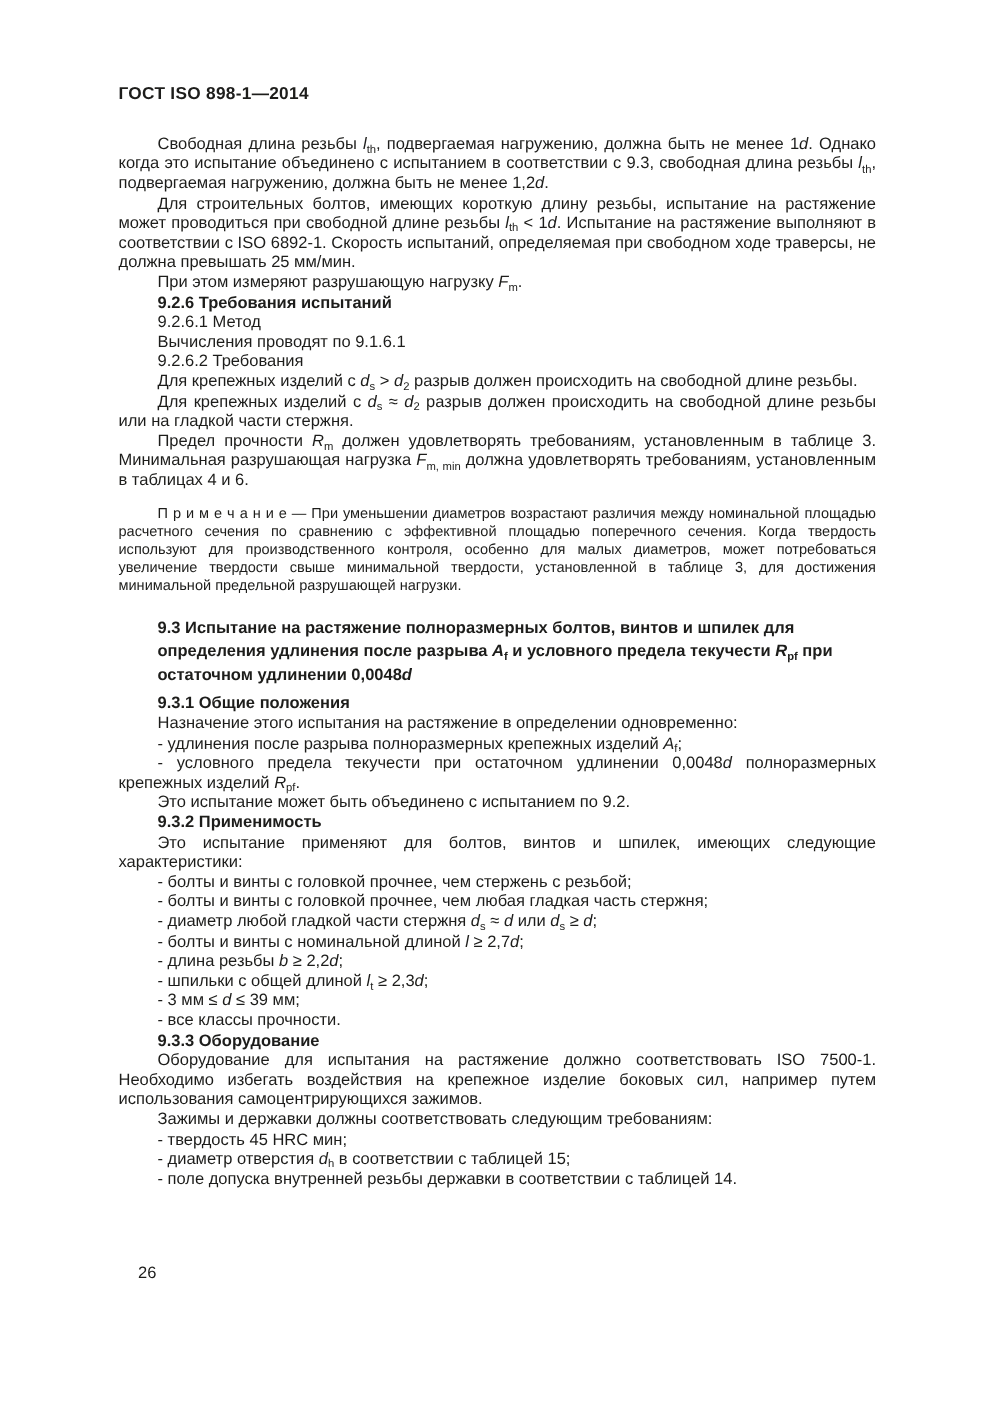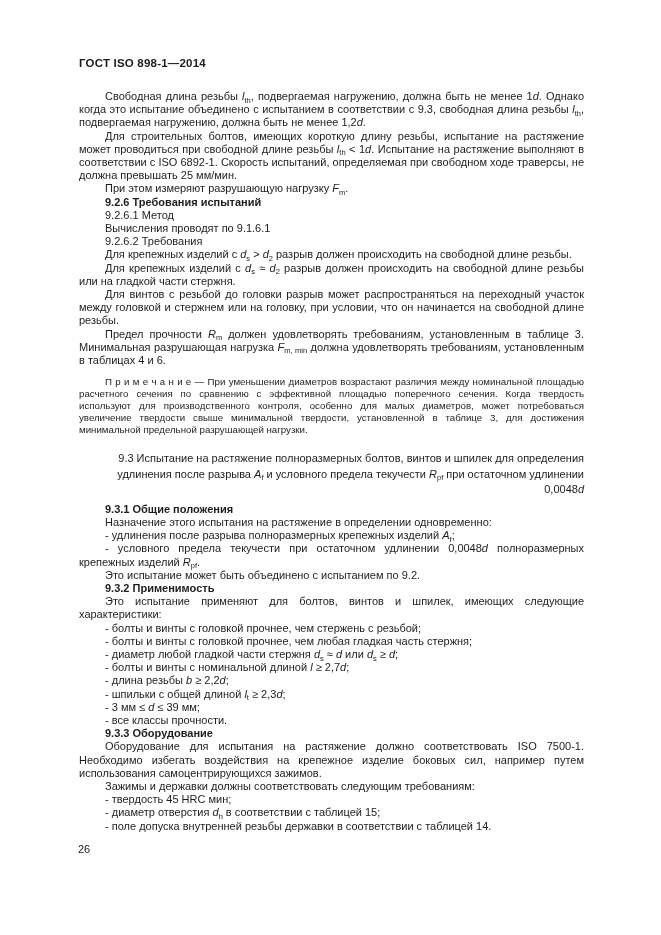--- a/index.html
+++ b/index.html
@@ -42,58 +42,57 @@
   }
   .blk.bold {
     font-weight: bold;
   }
   .blk.note {
     font-size: 9.7px;
     line-height: 12px;
     margin: 9px 0 9px 0;
   }
   .blk.heading {
-    font-weight: normal;
+    font-weight: bold;
     text-indent: 0;
     padding-left: 26px;
     line-height: 15.5px;
-    text-align: right;
+    text-align: left;
     margin: 15px 0 5px 0;
   }
   .it { font-style: italic; }
   .sb {
     font-size: 7.5px;
     line-height: 1;
     position: relative;
     top: 2.5px;
   }
   .page-number {
     position: absolute;
-    left: 78px;
+    left: 92px;
     top: 843px;
     font-size: 11px;
   }
 </style>
 </head>
 <body>
 
 <div class="page">
   <div class="content">
     <div class="doc-header">ГОСТ ISO 898-1—2014</div>
     <div id="doc-body">
         <p class="blk body"><span>Свободная длина резьбы </span><span class="it">l</span><span class="sb">th</span><span>, подвергаемая нагружению, должна быть не менее 1</span><span class="it">d</span><span>. Однако когда это испытание объединено с испытанием в соответствии с 9.3, свободная длина резьбы </span><span class="it">l</span><span class="sb">th</span><span>, подвергаемая нагружению, должна быть не менее 1,2</span><span class="it">d</span><span>.</span></p>
         <p class="blk body"><span>Для строительных болтов, имеющих короткую длину резьбы, испытание на растяжение может проводиться при свободной длине резьбы </span><span class="it">l</span><span class="sb">th</span><span> &lt; 1</span><span class="it">d</span><span>. Испытание на растяжение выполняют в соответствии с ISO 6892-1. Скорость испытаний, определяемая при свободном ходе траверсы, не должна превышать 25 мм/мин.</span></p>
         <p class="blk body"><span>При этом измеряют разрушающую нагрузку </span><span class="it">F</span><span class="sb">m</span><span>.</span></p>
         <p class="blk bold"><span>9.2.6 Требования испытаний</span></p>
         <p class="blk body"><span>9.2.6.1 Метод</span></p>
         <p class="blk body"><span>Вычисления проводят по 9.1.6.1</span></p>
         <p class="blk body"><span>9.2.6.2 Требования</span></p>
         <p class="blk body"><span>Для крепежных изделий с </span><span class="it">d</span><span class="sb">s</span><span> &gt; </span><span class="it">d</span><span class="sb">2</span><span> разрыв должен происходить на свободной длине резьбы.</span></p>
         <p class="blk body"><span>Для крепежных изделий с </span><span class="it">d</span><span class="sb">s</span><span> ≈ </span><span class="it">d</span><span class="sb">2</span><span> разрыв должен происходить на свободной длине резьбы или на гладкой части стержня.</span></p>
-        <p class="blk body"><span>Для винтов с резьбой до головки разрыв может распространяться на переходный участок между головкой и стержнем или на головку, при условии, что он начинается на свободной длине резьбы.</span></p>
         <p class="blk body"><span>Предел прочности </span><span class="it">R</span><span class="sb">m</span><span> должен удовлетворять требованиям, установленным в таблице 3. Минимальная разрушающая нагрузка </span><span class="it">F</span><span class="sb">m, min</span><span> должна удовлетворять требованиям, установленным в таблицах 4 и 6.</span></p>
         <p class="blk note"><span>П р и м е ч а н и е — При уменьшении диаметров возрастают различия между номинальной площадью расчетного сечения по сравнению с эффективной площадью поперечного сечения. Когда твердость используют для производственного контроля, особенно для малых диаметров, может потребоваться увеличение твердости свыше минимальной твердости, установленной в таблице 3, для достижения минимальной предельной разрушающей нагрузки.</span></p>
         <p class="blk heading"><span>9.3 Испытание на растяжение полноразмерных болтов, винтов и шпилек для определения удлинения после разрыва </span><span class="it">A</span><span class="sb">f</span><span> и условного предела текучести </span><span class="it">R</span><span class="sb">pf</span><span> при остаточном удлинении 0,0048</span><span class="it">d</span></p>
         <p class="blk bold"><span>9.3.1 Общие положения</span></p>
         <p class="blk body"><span>Назначение этого испытания на растяжение в определении одновременно:</span></p>
         <p class="blk body"><span>- удлинения после разрыва полноразмерных крепежных изделий </span><span class="it">A</span><span class="sb">f</span><span>;</span></p>
         <p class="blk body"><span>- условного предела текучести при остаточном удлинении 0,0048</span><span class="it">d</span><span> полноразмерных крепежных изделий </span><span class="it">R</span><span class="sb">pf</span><span>.</span></p>
         <p class="blk body"><span>Это испытание может быть объединено с испытанием по 9.2.</span></p>
         <p class="blk bold"><span>9.3.2 Применимость</span></p>
         <p class="blk body"><span>Это испытание применяют для болтов, винтов и шпилек, имеющих следующие характеристики:</span></p>

